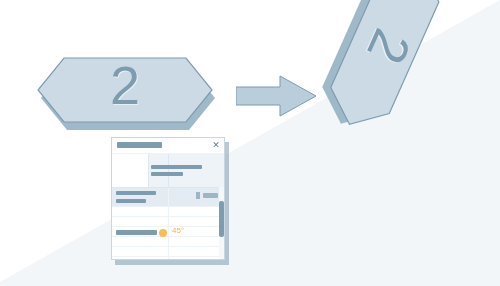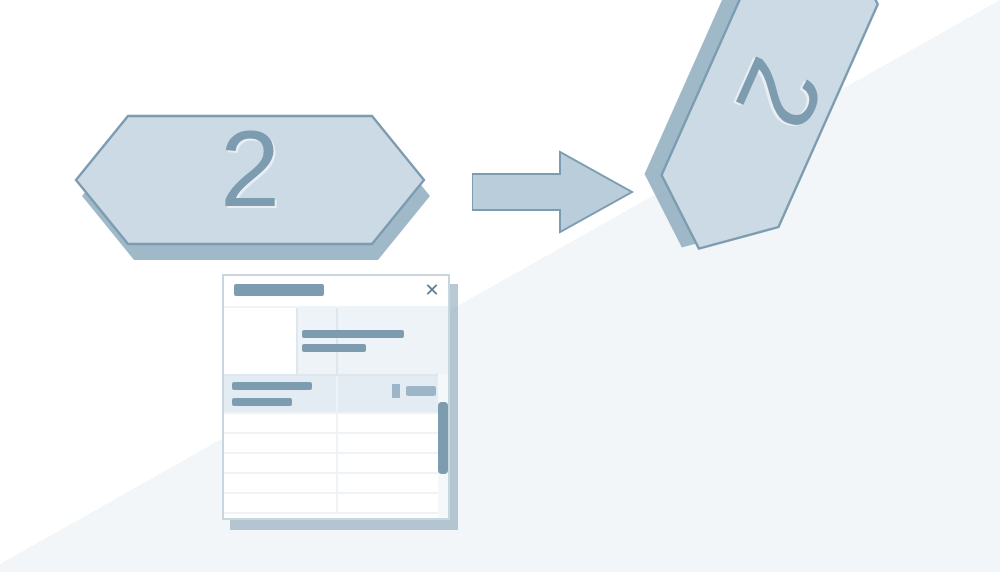--- a/index.html
+++ b/index.html
@@ -261,20 +261,26 @@
       </div>
 
       <div class="dlg-row">
         <span class="cell-div"></span>
       </div>
 
       <div class="dlg-row">
         <span class="cell-div"></span>
       </div>
 
+      <div class="dlg-row">
+        <span class="redact r-label"></span>
+        <span class="sun-dot"></span>
+        <span class="angle-val">45°</span>
+        <span class="cell-div"></span>
+      </div>
 
       <div class="dlg-row">
         <span class="cell-div"></span>
       </div>
 
       <div class="dlg-row">
         <span class="cell-div"></span>
       </div>
 
       <div class="dlg-row">

